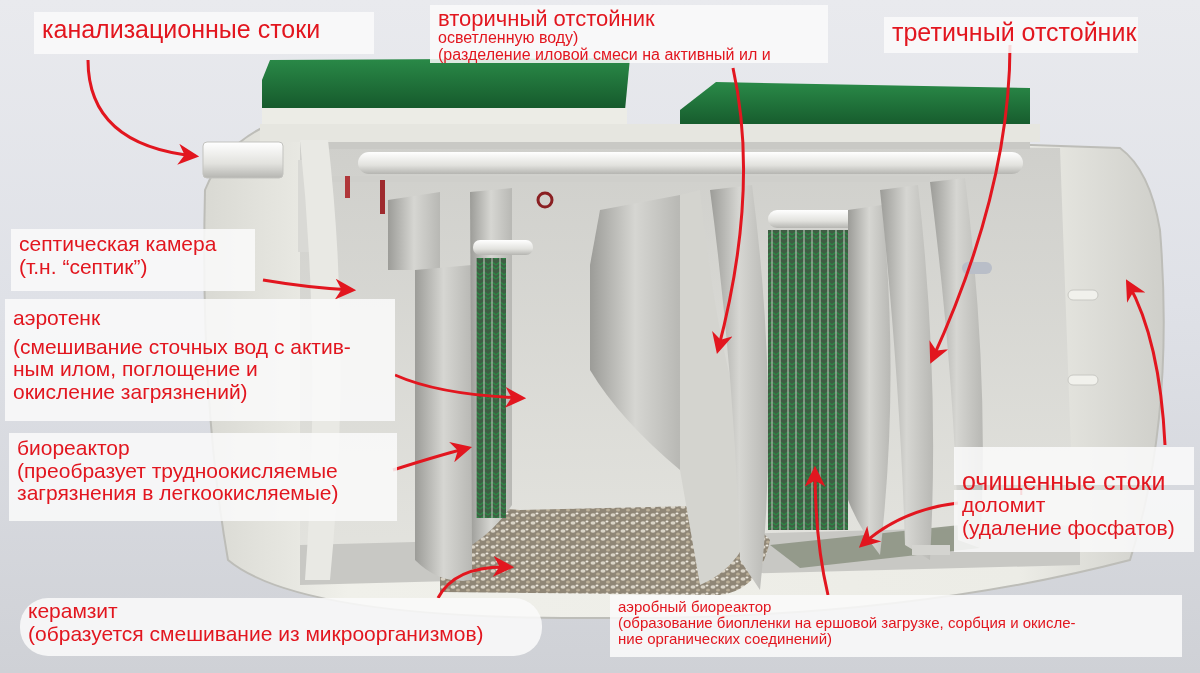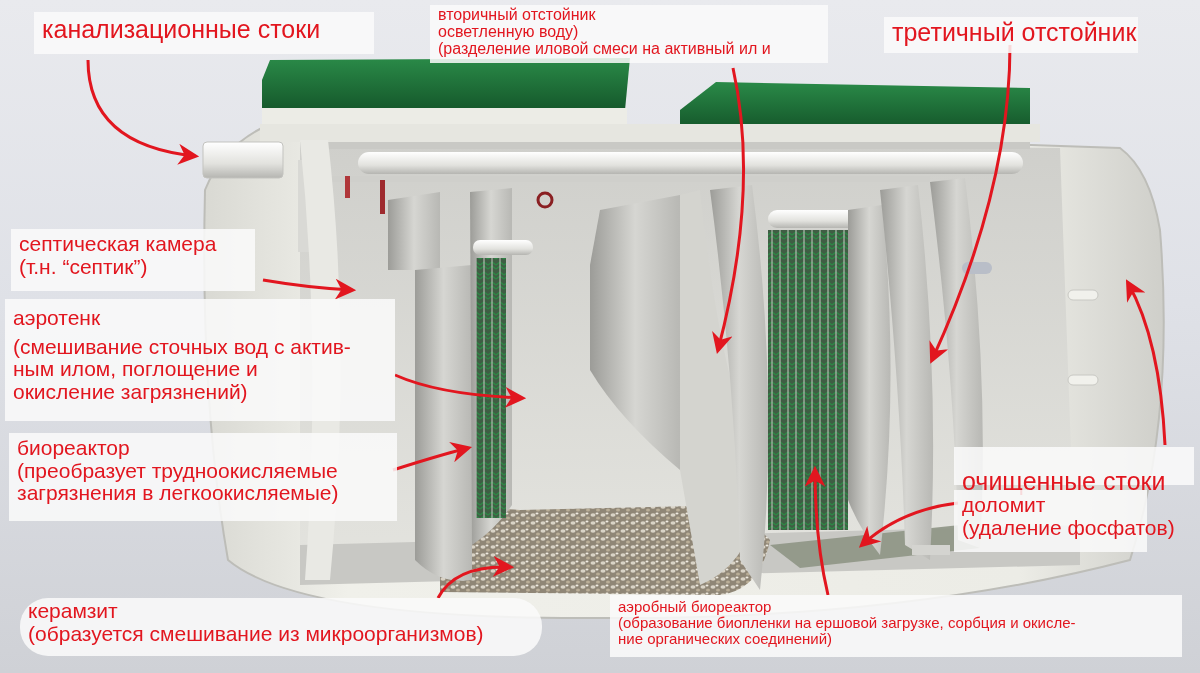--- a/index.html
+++ b/index.html
@@ -130,21 +130,21 @@
   <path d="M958 503 Q900 510 862 545" fill="none" stroke="#e2161f" stroke-width="3" marker-end="url(#ah)"></path>
   <path d="M438 598 Q455 565 510 567" fill="none" stroke="#e2161f" stroke-width="3" marker-end="url(#ah)"></path>
   <path d="M828 595 Q815 540 815 470" fill="none" stroke="#e2161f" stroke-width="3" marker-end="url(#ah)"></path>
 </svg>
 
 <div class="label lg" style="left:34px;top:12px;width:340px;height:42px;">
   <span class="t">канализационные стоки</span>
 </div>
 
 <div class="label sm" style="left:430px;top:5px;width:398px;height:58px;padding-top:2px;">
-  <span class="t" style="font-size:16px">вторичный отстойник</span>
+  <span class="t" style="font-size:22px">вторичный отстойник</span>
   <span class="t">осветленную воду)</span>
   <span class="t">(разделение иловой смеси на активный ил и</span>
 </div>
 
 <div class="label lg" style="left:884px;top:17px;width:254px;height:36px;padding-top:2px;">
   <span class="t">третичный отстойник</span>
 </div>
 
 <div class="label md" style="left:11px;top:229px;width:244px;height:62px;">
   <span class="t">септическая камера</span>
@@ -161,21 +161,21 @@
 <div class="label md" style="left:9px;top:433px;width:388px;height:88px;padding-top:4px;">
   <span class="t">биореактор</span>
   <span class="t">(преобразует трудноокисляемые</span>
   <span class="t">загрязнения в легкоокисляемые)</span>
 </div>
 
 <div class="label lg" style="left:954px;top:447px;width:240px;height:38px;padding-top:21px;">
   <span class="t">очищенные стоки</span>
 </div>
 
-<div class="label md" style="left:954px;top:490px;width:193px;height:62px;padding-top:4px;">
+<div class="label md" style="left:954px;top:490px;width:240px;height:62px;padding-top:4px;">
   <span class="t">доломит</span>
   <span class="t">(удаление фосфатов)</span>
 </div>
 
 <div class="label md" style="left:20px;top:598px;width:522px;height:58px;padding-top:2px;border-radius:28px;">
   <span class="t">керамзит</span>
   <span class="t">(образуется смешивание из микроорганизмов)</span>
 </div>
 
 <div class="label xs" style="left:610px;top:595px;width:572px;height:62px;">

